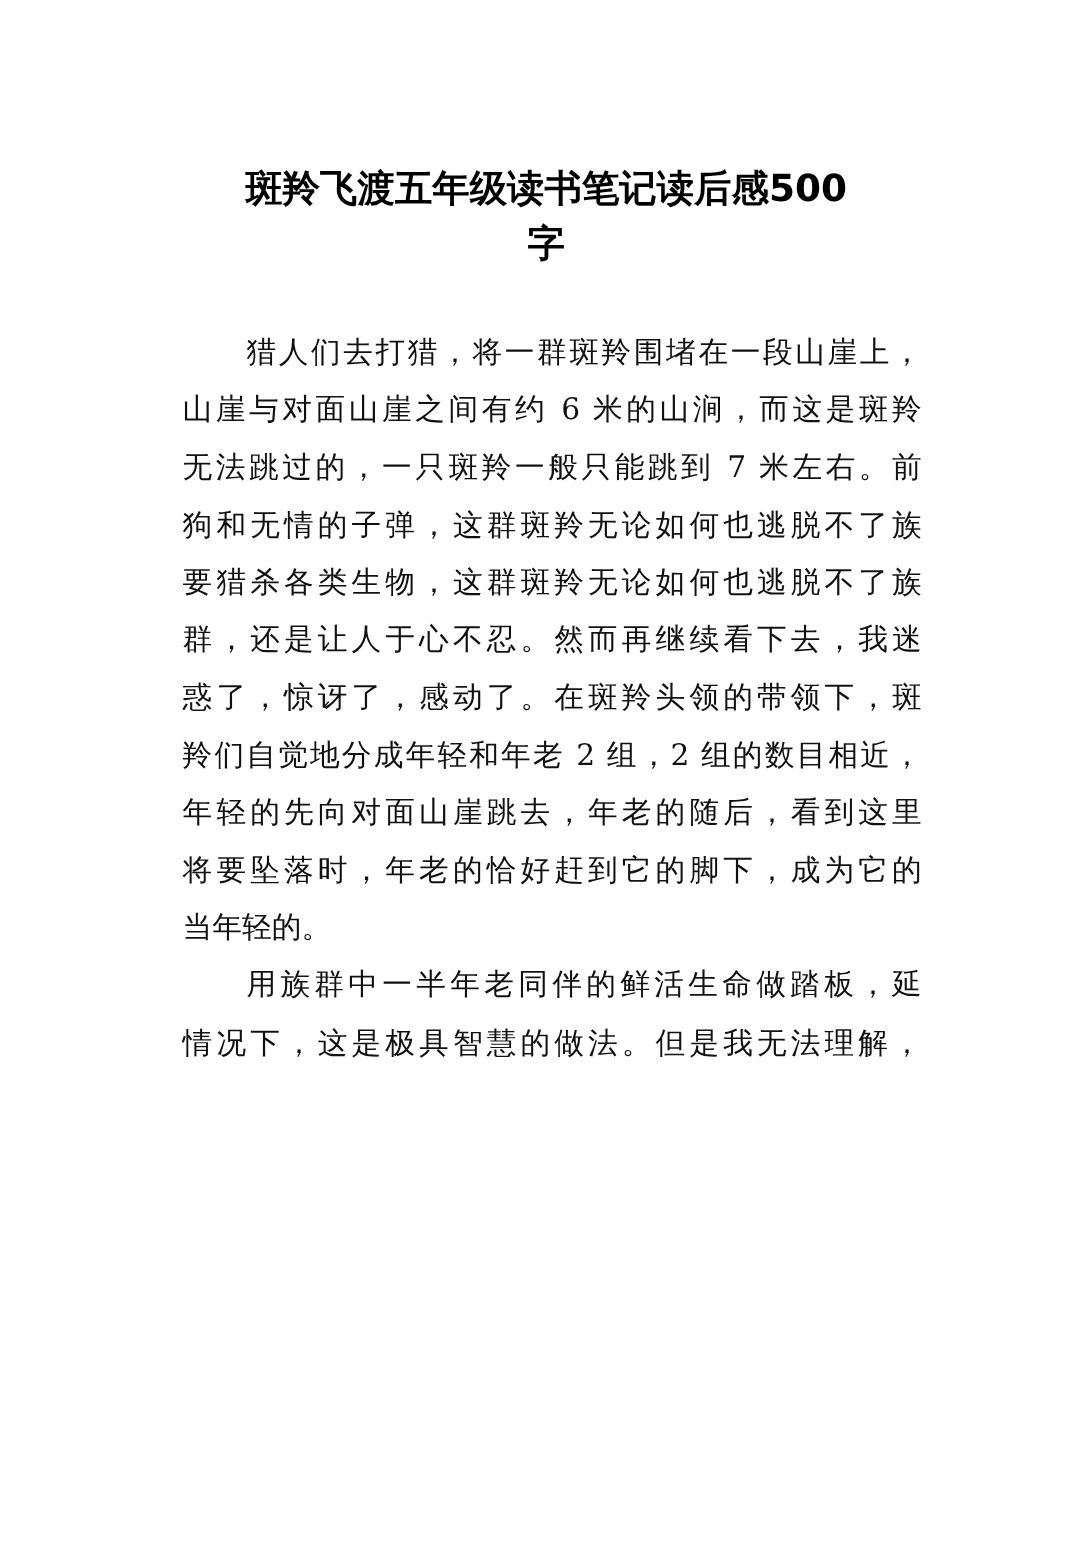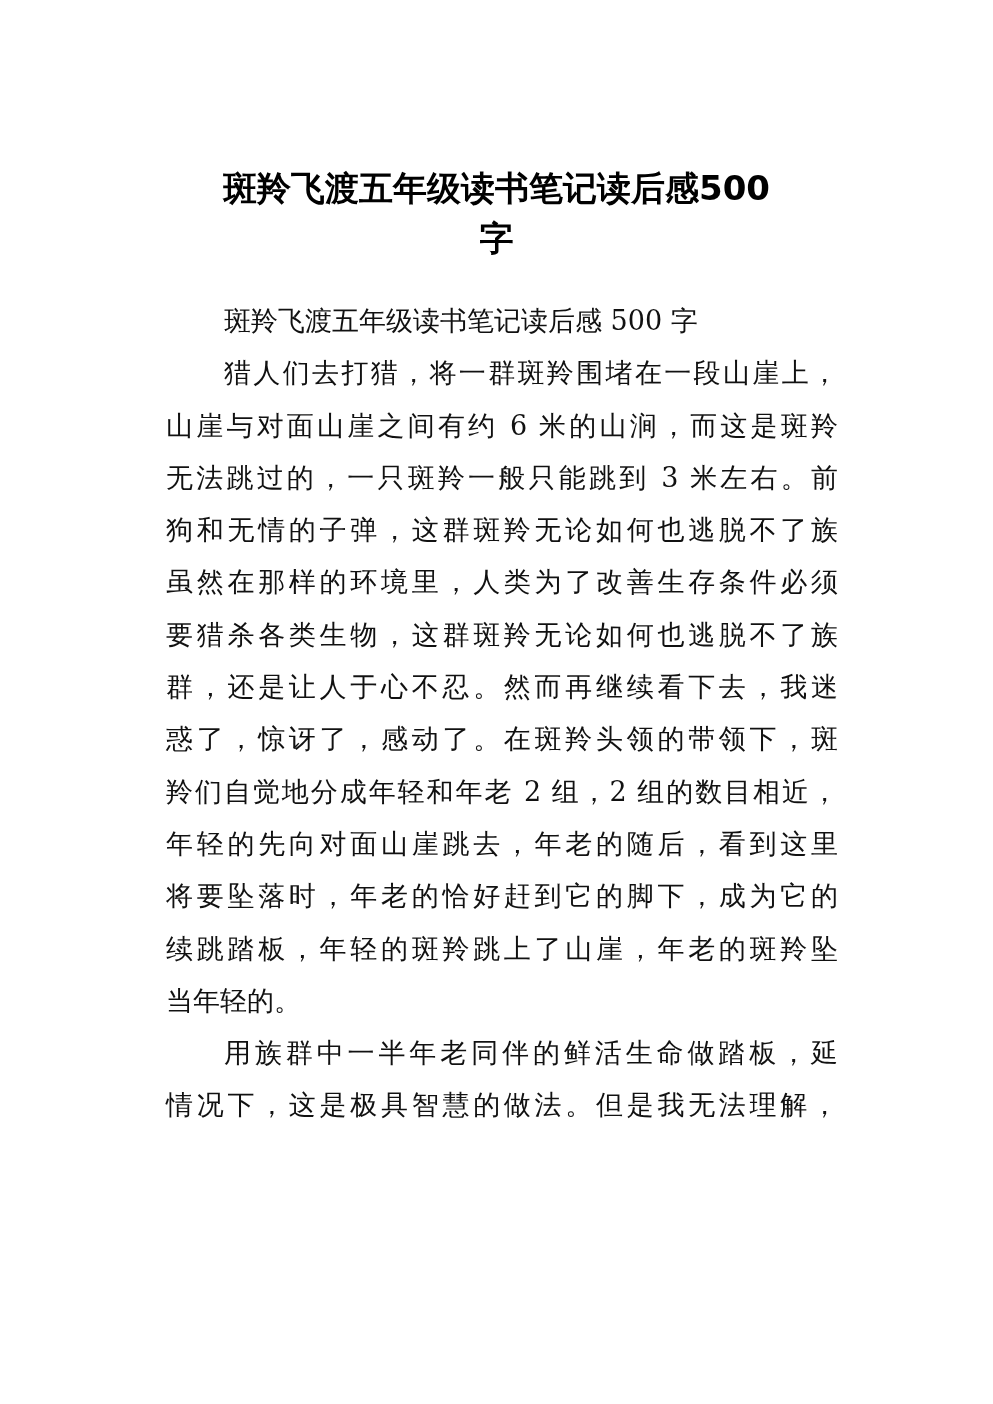--- a/index.html
+++ b/index.html
@@ -18,21 +18,21 @@
       position: absolute;
       left: 0;
       top: 0;
       width: 993px;
       height: 1404px;
       background: #ffffff;
     }
     .title {
       position: absolute;
       left: 160px;
-      top: 140px;
+      top: 124px;
       width: 673px;
       text-align: center;
       font-family: "DejaVu Sans", "Liberation Sans", sans-serif;
       font-weight: bold;
       font-size: 34px;
       line-height: 50px;
       color: #000000;
     }
     .title .tline {
       display: block;
@@ -67,37 +67,32 @@
 
 <div class="page">
 
   <h1 class="title">
     <span class="tline">斑羚飞渡五年级读书笔记读后感500</span>
     <span class="tline">字</span>
   </h1>
 
   <div class="body-text">
 
-    <div>
-      <span class="line indent last">斑羚飞渡五年级读书笔记读后感 500 字</span>
-    </div>
 
     <div>
       <span class="line indent">猎人们去打猎，将一群斑羚围堵在一段山崖上，</span>
       <span class="line">山崖与对面山崖之间有约 6 米的山涧，而这是斑羚</span>
-      <span class="line">无法跳过的，一只斑羚一般只能跳到 3 米左右。前</span>
+      <span class="line">无法跳过的，一只斑羚一般只能跳到 7 米左右。前</span>
       <span class="line">狗和无情的子弹，这群斑羚无论如何也逃脱不了族</span>
-      <span class="line">虽然在那样的环境里，人类为了改善生存条件必须</span>
       <span class="line">要猎杀各类生物，这群斑羚无论如何也逃脱不了族</span>
       <span class="line">群，还是让人于心不忍。然而再继续看下去，我迷</span>
       <span class="line">惑了，惊讶了，感动了。在斑羚头领的带领下，斑</span>
       <span class="line">羚们自觉地分成年轻和年老 2 组，2 组的数目相近，</span>
       <span class="line">年轻的先向对面山崖跳去，年老的随后，看到这里</span>
       <span class="line">将要坠落时，年老的恰好赶到它的脚下，成为它的</span>
-      <span class="line">续跳踏板，年轻的斑羚跳上了山崖，年老的斑羚坠</span>
       <span class="line last">当年轻的。</span>
     </div>
 
     <div>
       <span class="line indent">用族群中一半年老同伴的鲜活生命做踏板，延</span>
       <span class="line">情况下，这是极具智慧的做法。但是我无法理解，</span>
     </div>
 
   </div>
 </div>

